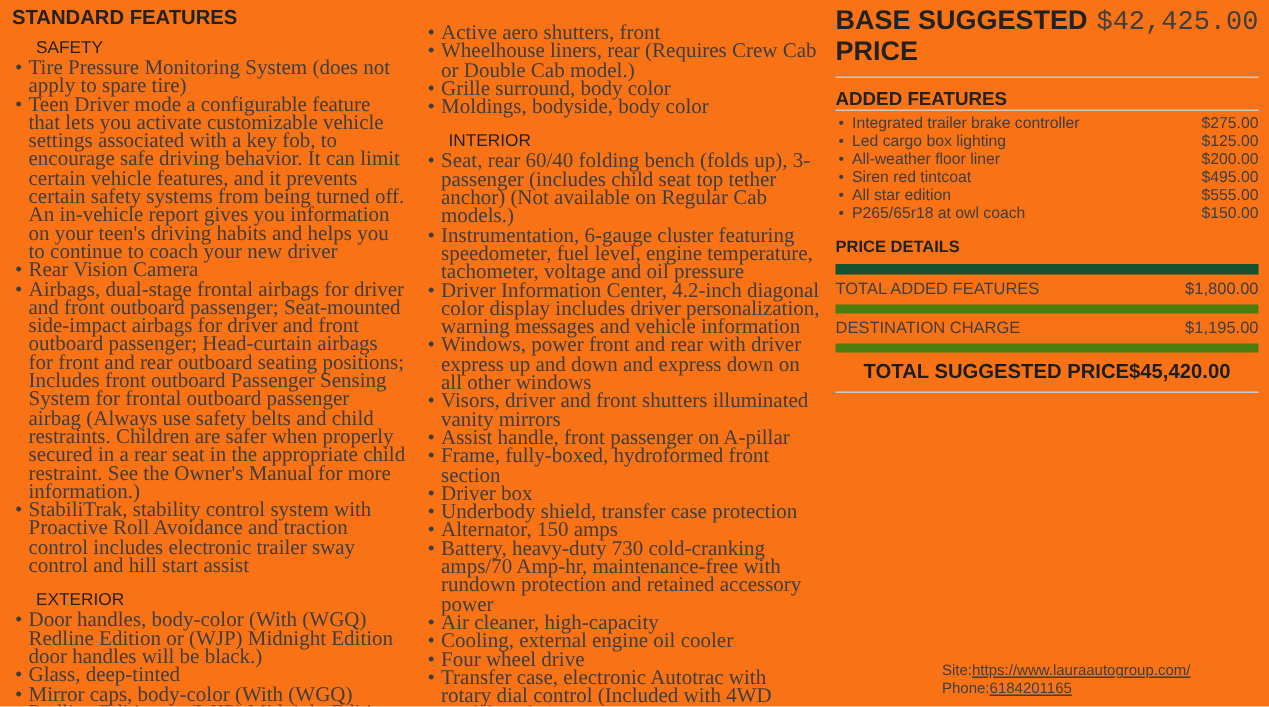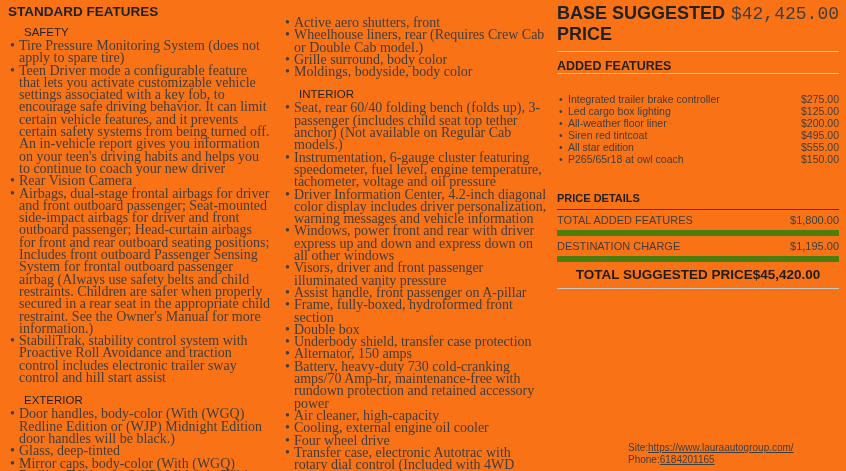--- a/index.html
+++ b/index.html
@@ -63,44 +63,44 @@
   .base-row .value { font-weight: normal; color: #3e3e3e; font-family: Liberation Mono, monospace; }
 
   .panel-heading {
     font-size: 12.5px;
     font-weight: bold;
     color: #222222;
     margin-top: 7px;
     padding-bottom: 0;
     border-bottom: 1px solid #c9c9c9;
   }
-  .af-list { margin-top: 19px; text-align: right; }
+  .af-list { margin-top: 2px; text-align: right; }
   .af-row {
     display: flex;
     justify-content: space-between;
     font-size: 10.5px;
     line-height: 12px;
   }
   .af-row .label {
     position: relative;
     padding-left: 11px;
   }
   .af-row .label::before {
     content: "\2022";
     position: absolute;
     left: 2px;
     top: 0;
   }
   .pd-heading {
     font-size: 11px;
     font-weight: bold;
     color: #222222;
-    margin-top: 27px;
+    margin-top: 11px;
     padding-bottom: 5px;
-    border-bottom: 1px solid #14532d;
+    border-bottom: 7px solid #14532d;
   }
   .pd-row {
     display: flex;
     justify-content: space-between;
     font-size: 11px;
     padding: 4px 0;
     border-bottom: 6px solid #4d7c0f;
   }
   .total-row {
     display: flex;
@@ -158,27 +158,27 @@
       <li>Grille surround, body color</li>
       <li>Moldings, bodyside, body color</li>
     </ul>
 
     <h2 class="sec-heading">INTERIOR</h2>
     <ul class="features">
       <li>Seat, rear 60/40 folding bench (folds up), 3-passenger (includes child seat top tether anchor) (Not available on Regular Cab models.)</li>
       <li>Instrumentation, 6-gauge cluster featuring speedometer, fuel level, engine temperature, tachometer, voltage and oil pressure</li>
       <li>Driver Information Center, 4.2-inch diagonal color display includes driver personalization, warning messages and vehicle information</li>
       <li>Windows, power front and rear with driver express up and down and express down on all other windows</li>
-      <li>Visors, driver and front passenger illuminated vanity pressure</li>
+      <li>Visors, driver and front shutters illuminated vanity mirrors</li>
       <li>Assist handle, front passenger on A-pillar</li>
     </ul>
 
     <ul class="features">
       <li>Frame, fully-boxed, hydroformed front section</li>
-      <li>Double box</li>
+      <li>Driver box</li>
       <li>Underbody shield, transfer case protection</li>
       <li>Alternator, 150 amps</li>
       <li>Battery, heavy-duty 730 cold-cranking amps/70 Amp-hr, maintenance-free with rundown protection and retained accessory power</li>
       <li>Air cleaner, high-capacity</li>
       <li>Cooling, external engine oil cooler</li>
       <li>Four wheel drive</li>
       <li>Transfer case, electronic Autotrac with rotary dial control (Included with 4WD models only.)</li>
       <li>Vehicle control, hill descent</li>
     </ul>
   </div>

